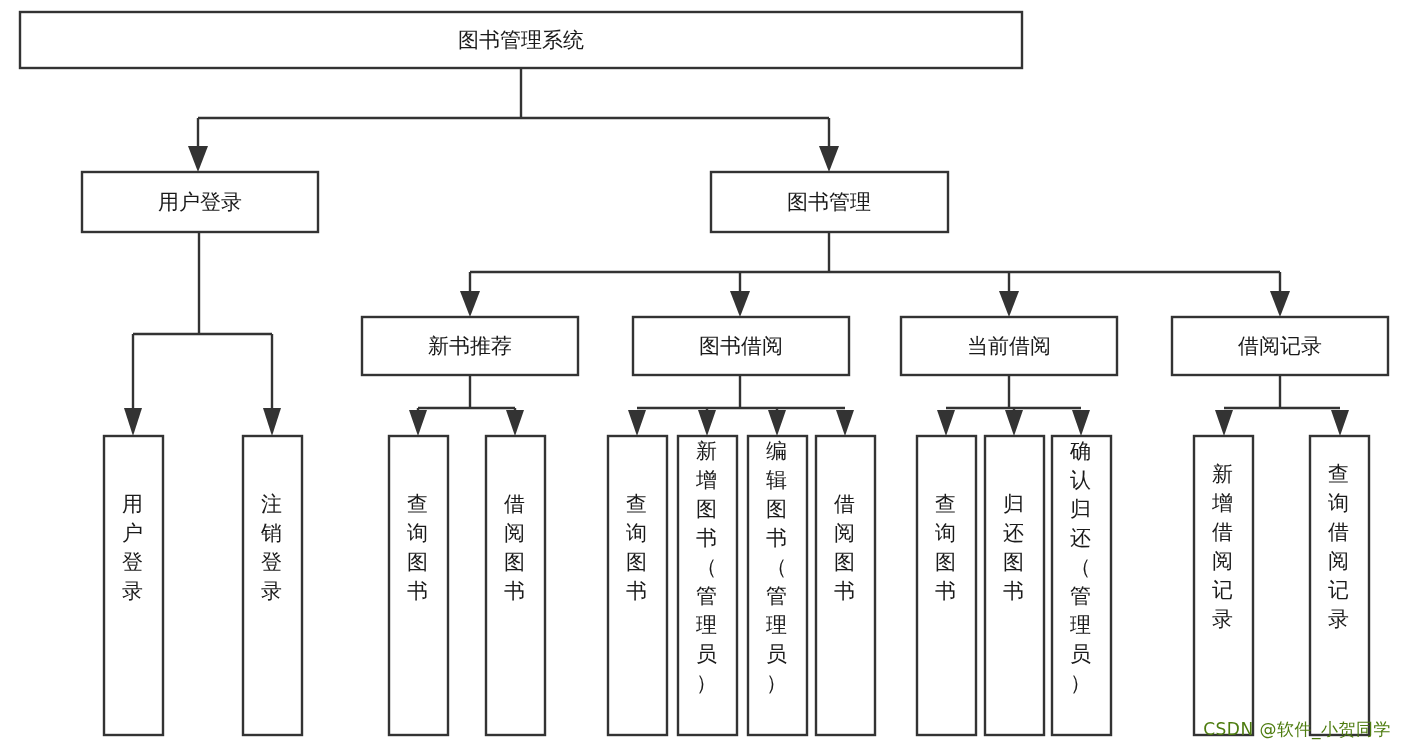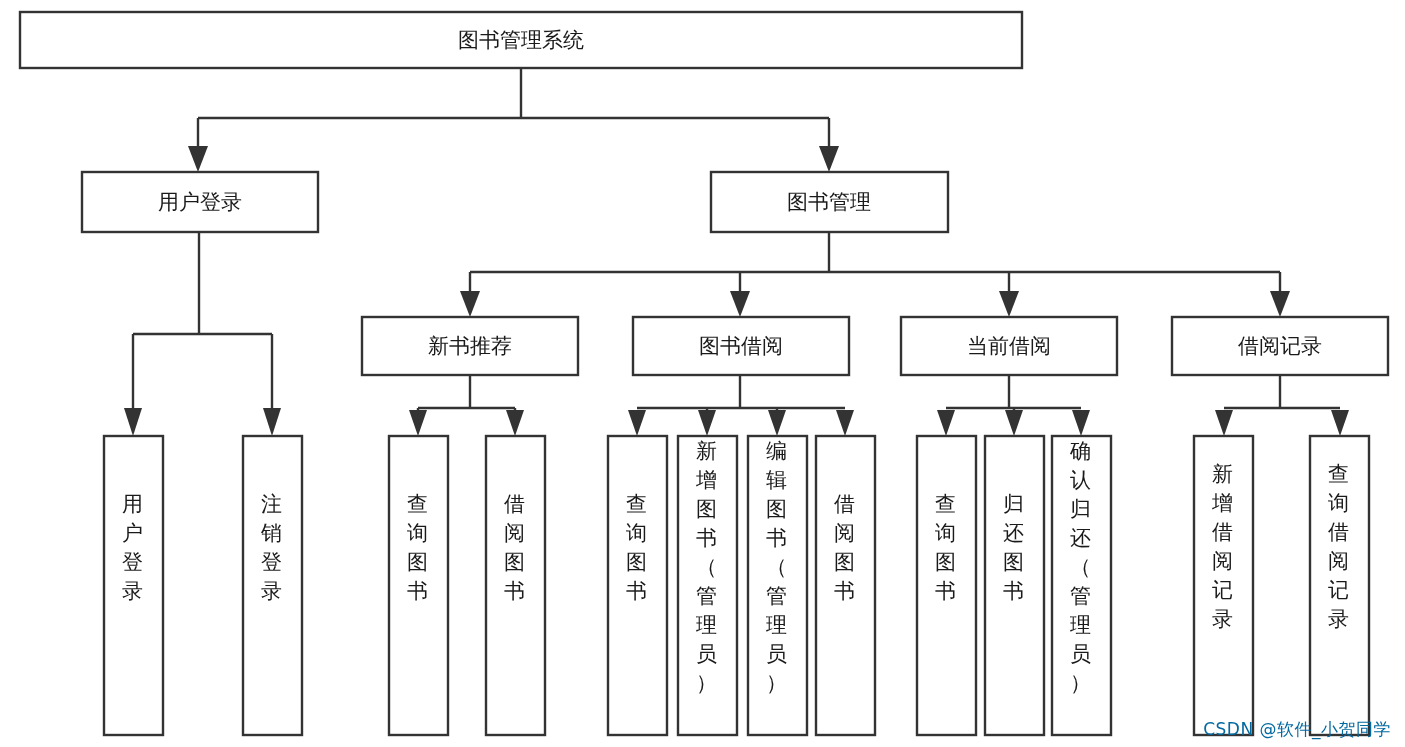--- a/index.html
+++ b/index.html
@@ -48,21 +48,21 @@
     text-anchor: middle;
   }
   .node-label.vertical {
     font-size: 21px;
     letter-spacing: 1px;
   }
   .watermark {
     position: absolute;
     right: 14px;
     bottom: 6px;
-    color: #0369a1;
+    color: #4d7c0f;
     font-size: 17px;
     font-family: "DejaVu Sans", "Liberation Sans", sans-serif;
     letter-spacing: 0.5px;
     white-space: nowrap;
     user-select: none;
     margin-top: 24px;
   }
 </style>
 </head>
 <body>

